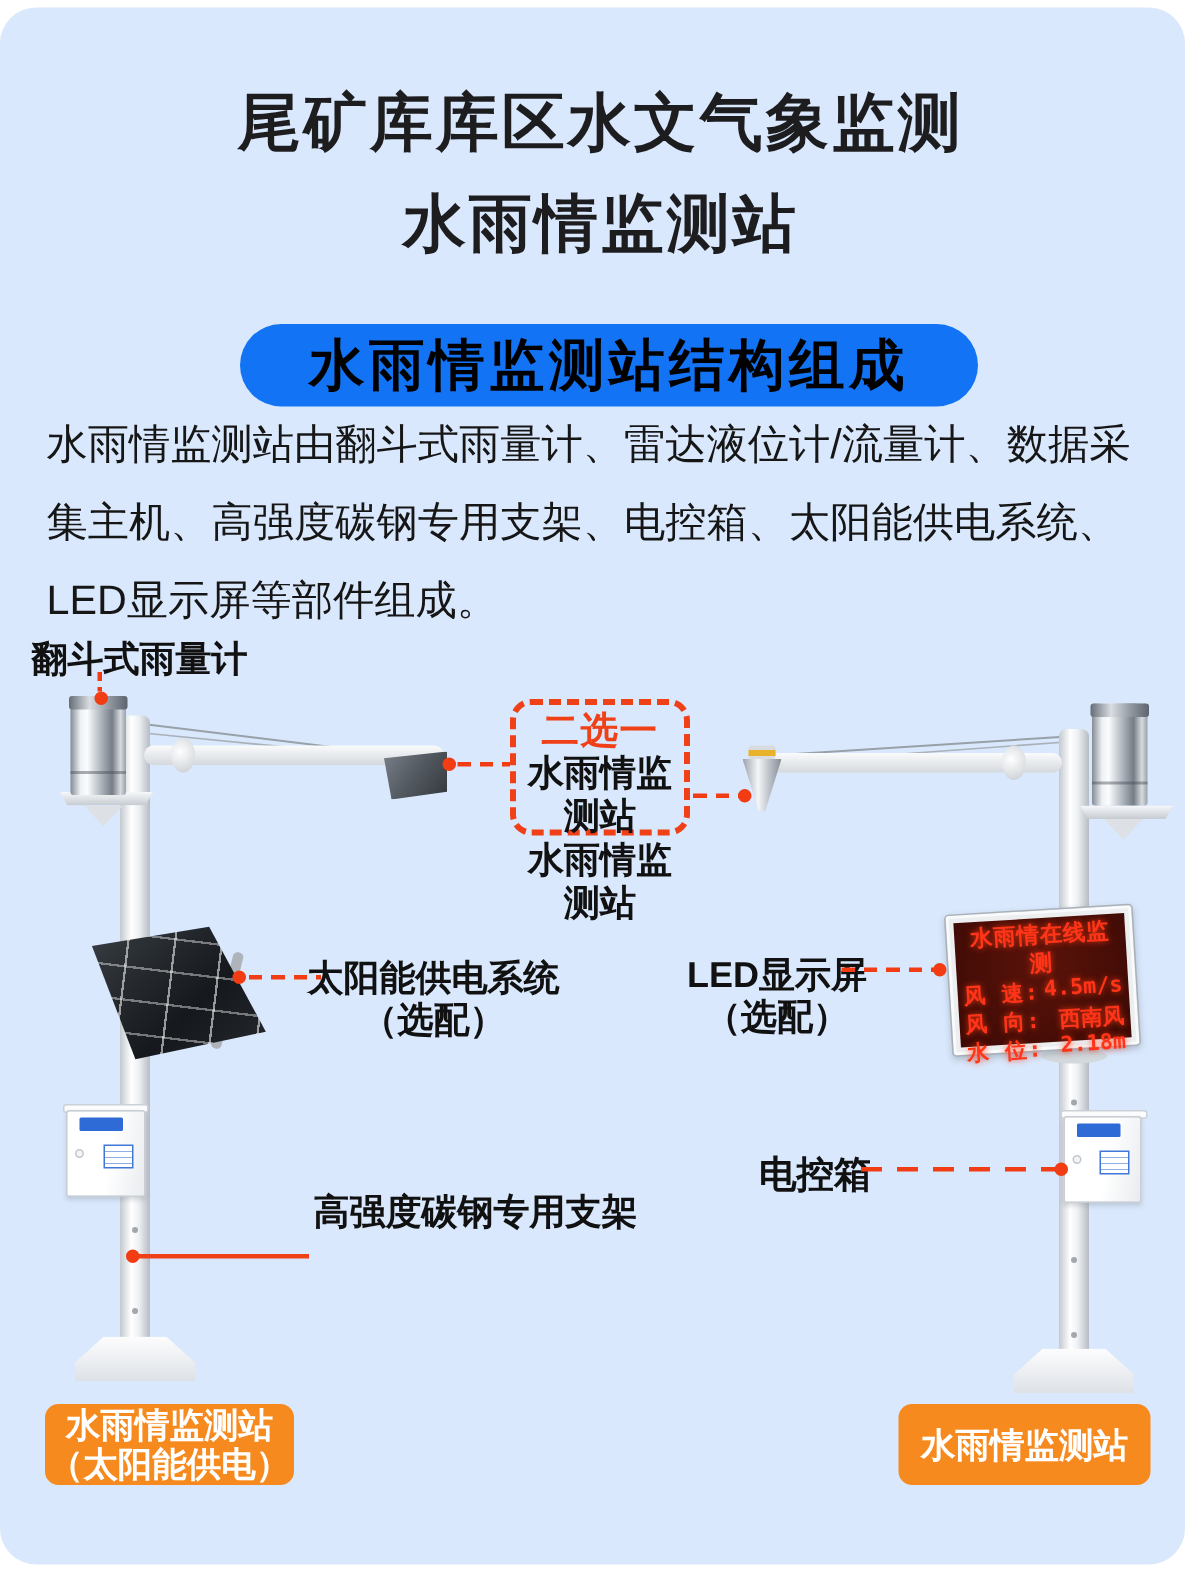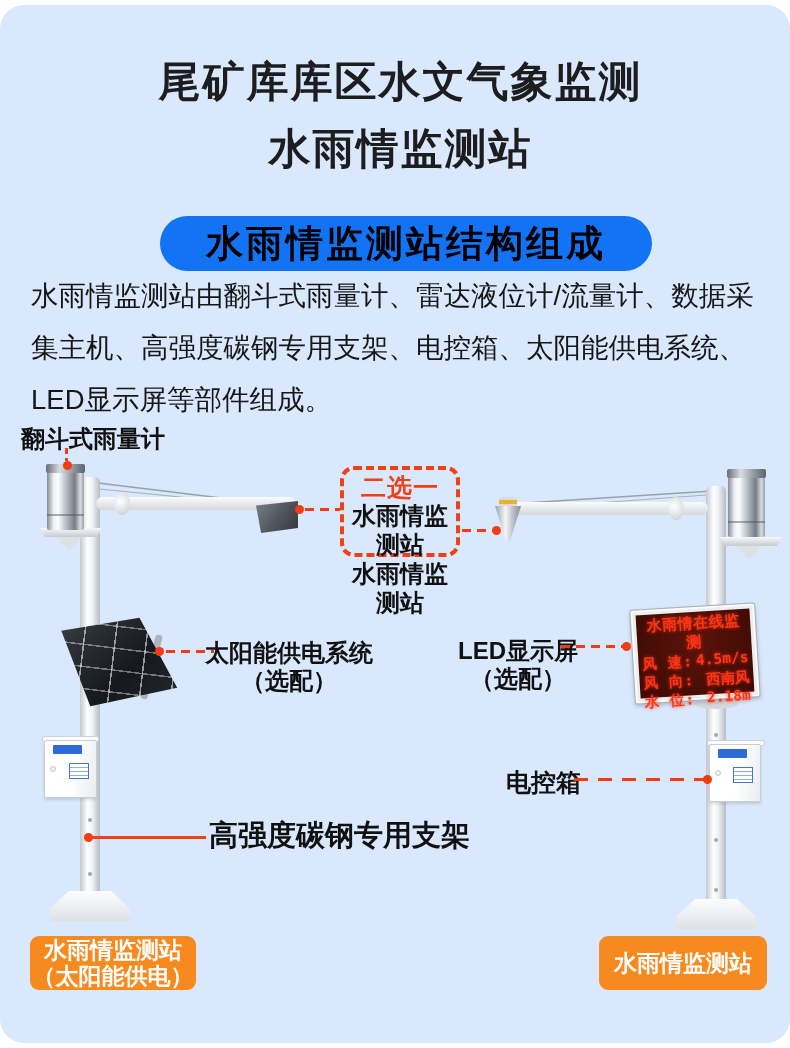--- a/index.html
+++ b/index.html
@@ -212,21 +212,21 @@
     <span style="display:block;">LED显示屏</span>
     <span style="display:block;">（选配）</span>
   </div>
   <div class="hline" style="left:561px;top:645px;width:64px;"></div>
   <div class="dot" style="left:622px;top:642px;"></div>
 
   <div class="note" style="left:506px;top:766px;font-size:25px;">电控箱</div>
   <div class="hline long" style="left:574px;top:778px;width:130px;"></div>
   <div class="dot" style="left:703px;top:775px;"></div>
 
-  <div class="note" style="left:209px;top:816px;font-size:29px;">高强度碳钢专用支架</div>
+  <div class="note" style="left:209px;top:792px;font-size:24px;">高强度碳钢专用支架</div>
   <div class="hline solid" style="left:92px;top:836px;width:114px;"></div>
   <div class="dot" style="left:84px;top:833px;"></div>
 
   <div class="badge" style="left:30px;width:166px;">
     <span>水雨情监测站</span>
     <span>（太阳能供电）</span>
   </div>
   <div class="badge" style="left:599px;width:168px;">
     <span>水雨情监测站</span>
   </div>

